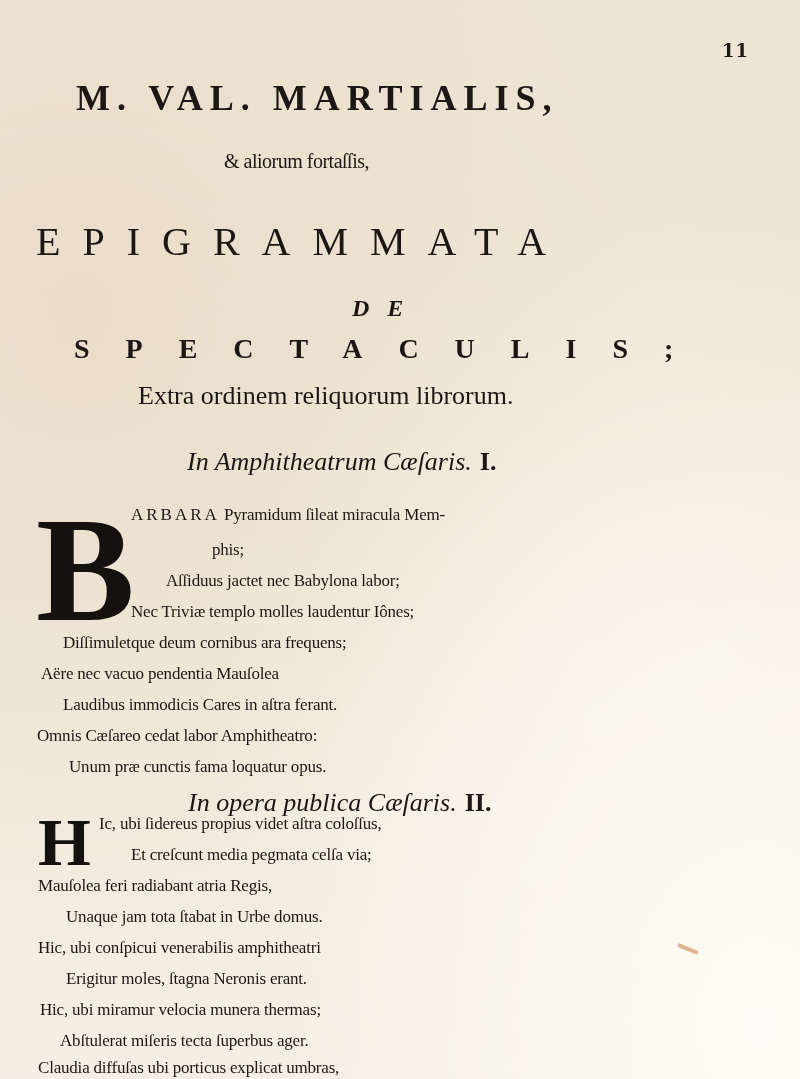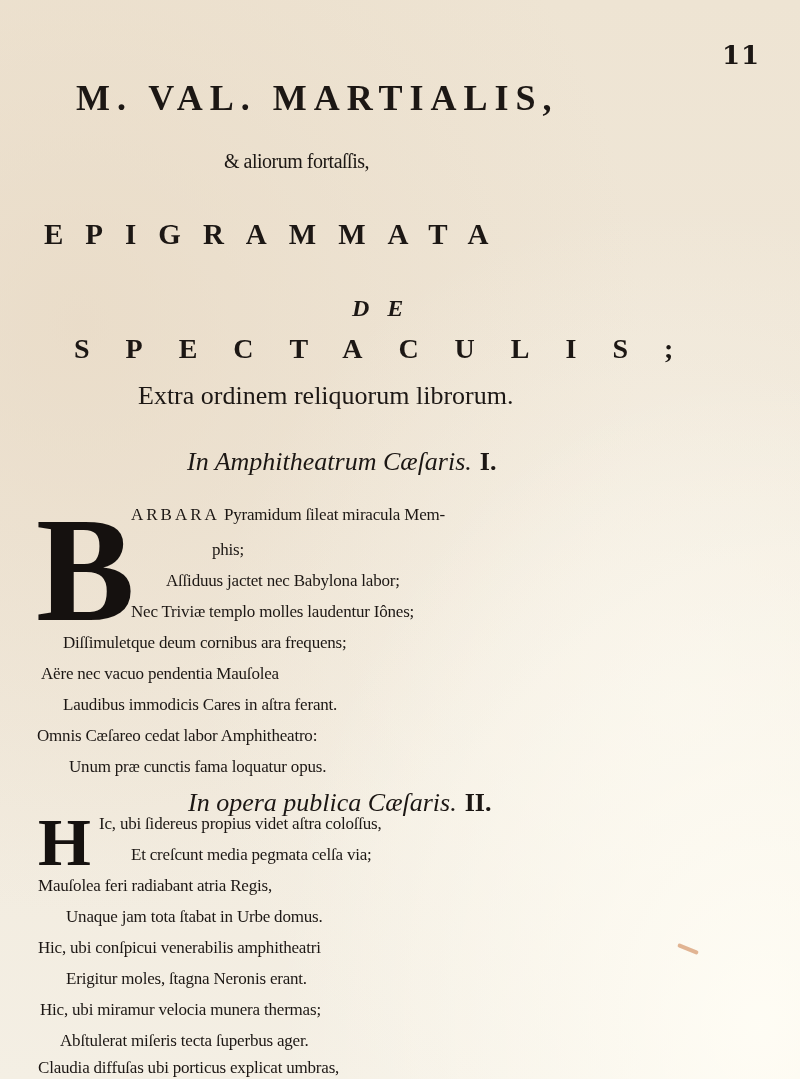--- a/index.html
+++ b/index.html
@@ -21,21 +21,21 @@
       position: relative;
     }
     .page {
       position: absolute;
       inset: 0;
     }
     .page-number {
       position: absolute;
       left: 722px;
       top: 40px;
-      font-size: 26px;
+      font-size: 18px;
       font-weight: bold;
       letter-spacing: 1px;
     }
     .line {
       position: absolute;
       white-space: nowrap;
     }
     .title-1 {
       left: 76px;
       top: 77px;
@@ -45,24 +45,24 @@
       font-family: "Liberation Serif", serif;
     }
     .title-2 {
       left: 224px;
       top: 150px;
       font-size: 20px;
       font-family: "Liberation Serif", serif;
       letter-spacing: -0.5px;
     }
     .title-3 {
-      left: 44px;
+      left: 36px;
       top: 218px;
-      font-size: 29px;
-      font-weight: bold;
+      font-size: 40px;
+      font-weight: normal;
       letter-spacing: 22px;
       font-family: "Liberation Serif", serif;
     }
     .title-4 {
       left: 352px;
       top: 295px;
       font-size: 24px;
       font-weight: bold;
       font-style: italic;
       letter-spacing: 18px;

